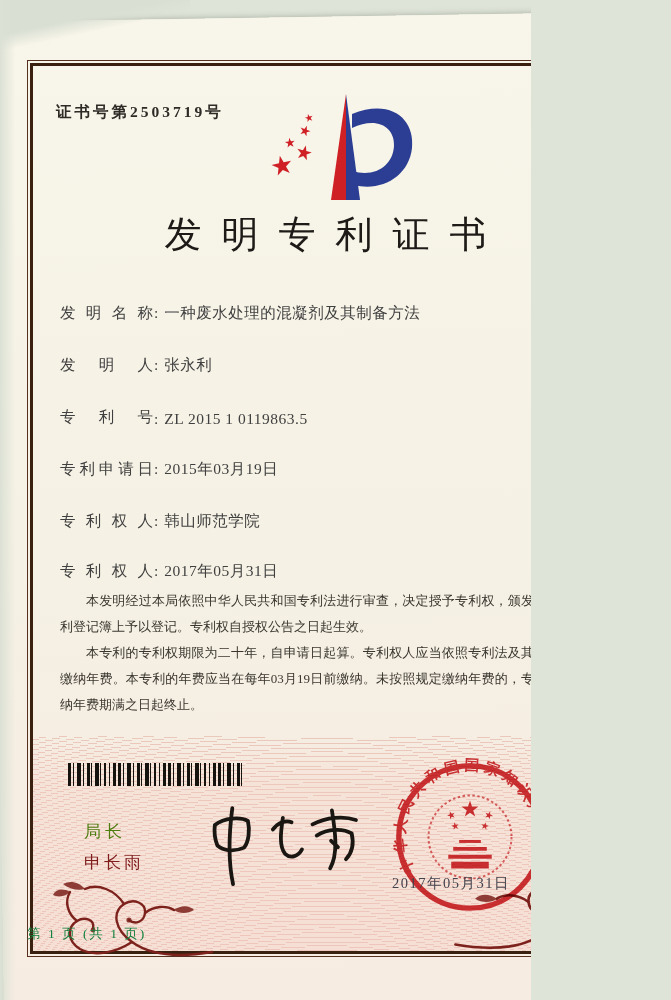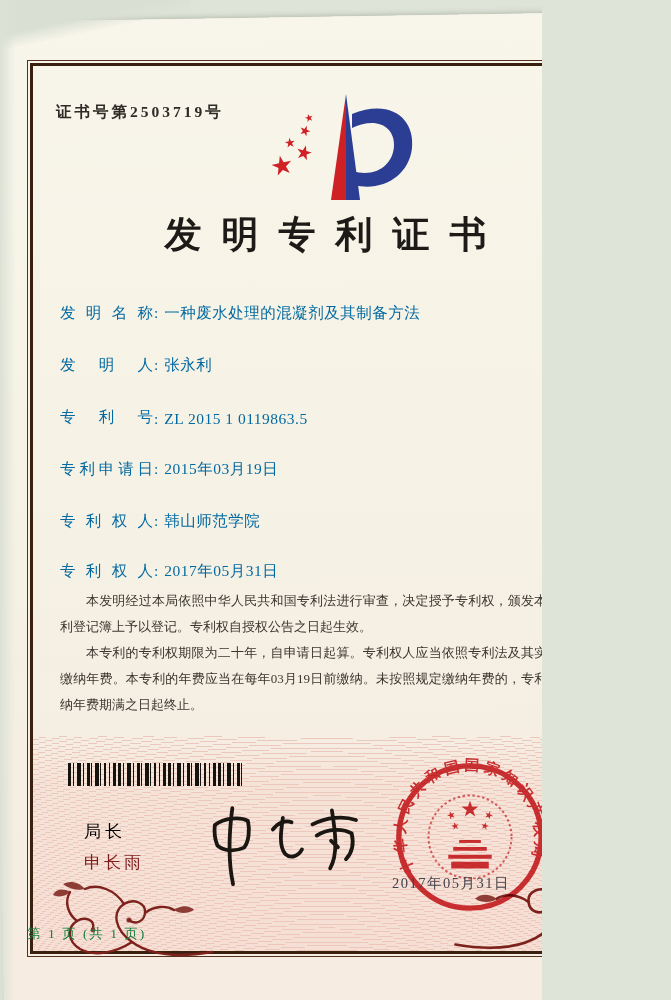--- a/index.html
+++ b/index.html
@@ -2,21 +2,21 @@
 <html><head>
 <meta charset="utf-8">
 <style>
   html,body{margin:0;padding:0;}
   body{
     width:671px;height:1000px;
     background:#dfe4d9;
     font-family:"Liberation Serif","DejaVu Serif",serif;
     overflow:hidden;
   }
-  .page{position:relative;width:531px;height:1000px;overflow:hidden;padding-left:11px;}
+  .page{position:relative;width:531px;height:1000px;overflow:hidden;}
   .paper{
     position:absolute;left:-10px;top:12px;width:700px;height:1010px;
     background:linear-gradient(180deg,#f8f5ea 0%,#f5f1e4 55%,#f6eee3 72%,#f7ece2 100%);
     transform:rotate(-0.9deg);
     transform-origin:90% 10%;
     box-shadow:0 0 6px rgba(60,70,50,.35);
   }
   .content{position:absolute;inset:0;color:#35302b;}
   
   .guilloche{
@@ -41,25 +41,25 @@
     position:absolute;left:0;top:0;width:18px;height:1000px;
     background:linear-gradient(90deg,#dce1d5 0%,rgba(220,225,213,0) 85%);
   }
   .cert-number{
     position:absolute;left:56px;top:102px;
     font-size:15.5px;font-weight:bold;letter-spacing:3px;color:#2e2a26;
   }
   .logo{position:absolute;left:240px;top:88px;width:200px;height:120px;}
   .title{
     position:absolute;left:27px;top:210px;width:597px;
-    text-align:center;font-size:37px;font-weight:bold;
+    text-align:center;font-size:37px;font-weight:normal;
     letter-spacing:20px;padding-right:0;text-indent:20px;color:#1d1a17;
   }
   .fields{position:absolute;left:60px;top:0;width:552px;}
-  .field-row{position:absolute;left:0;font-size:15.5px;color:#0369a1;white-space:nowrap;}
+  .field-row{position:absolute;left:0;font-size:15.5px;color:#404040;white-space:nowrap;}
   .field-row .lbl{
     display:inline-block;width:93px;text-align:justify;text-align-last:justify;
     vertical-align:bottom;font-weight:500;
   }
   .field-row .colon{display:inline-block;margin:0 2px 0 1px;}
   .field-row .val{letter-spacing:.5px;}
   .body-text{
     position:absolute;left:60px;top:588px;width:553px;
     font-size:13px;line-height:26px;text-align:justify;color:#3a362f;
   }
@@ -72,21 +72,21 @@
       #16120e 9px 13px,rgba(0,0,0,0) 13px 15px,
       #16120e 15px 16px,rgba(0,0,0,0) 16px 19px,
       #16120e 19px 22px,rgba(0,0,0,0) 22px 23px,
       #16120e 23px 24px,rgba(0,0,0,0) 24px 27px,
       #16120e 27px 31px,rgba(0,0,0,0) 31px 32px,
       #16120e 32px 33px,rgba(0,0,0,0) 33px 36px,
       #16120e 36px 38px,rgba(0,0,0,0) 38px 41px,
       #16120e 41px 42px,rgba(0,0,0,0) 42px 45px,
       #16120e 45px 48px,rgba(0,0,0,0) 48px 50px);
   }
-  .director-title{position:absolute;left:84px;top:820px;font-size:17px;letter-spacing:4px;color:#000000;}
+  .director-title{position:absolute;left:84px;top:820px;font-size:17px;letter-spacing:4px;color:#4d7c0f;}
   .director-name{position:absolute;left:84px;top:851px;font-size:17px;letter-spacing:3px;color:#7f1d1d;}
   .signature{position:absolute;left:190px;top:798px;width:180px;height:92px;transform:rotate(-2deg);}
   .seal{position:absolute;left:386px;top:753px;width:168px;height:168px;opacity:.95;mix-blend-mode:multiply;}
   .seal-date{
     position:absolute;left:392px;top:874px;font-size:14.5px;letter-spacing:1.5px;
     color:#43424c;font-weight:500;
   }
   .tax-stamp{
     position:absolute;left:568px;top:70px;width:116px;height:116px;
     transform:rotate(-14deg);opacity:.88;mix-blend-mode:multiply;

